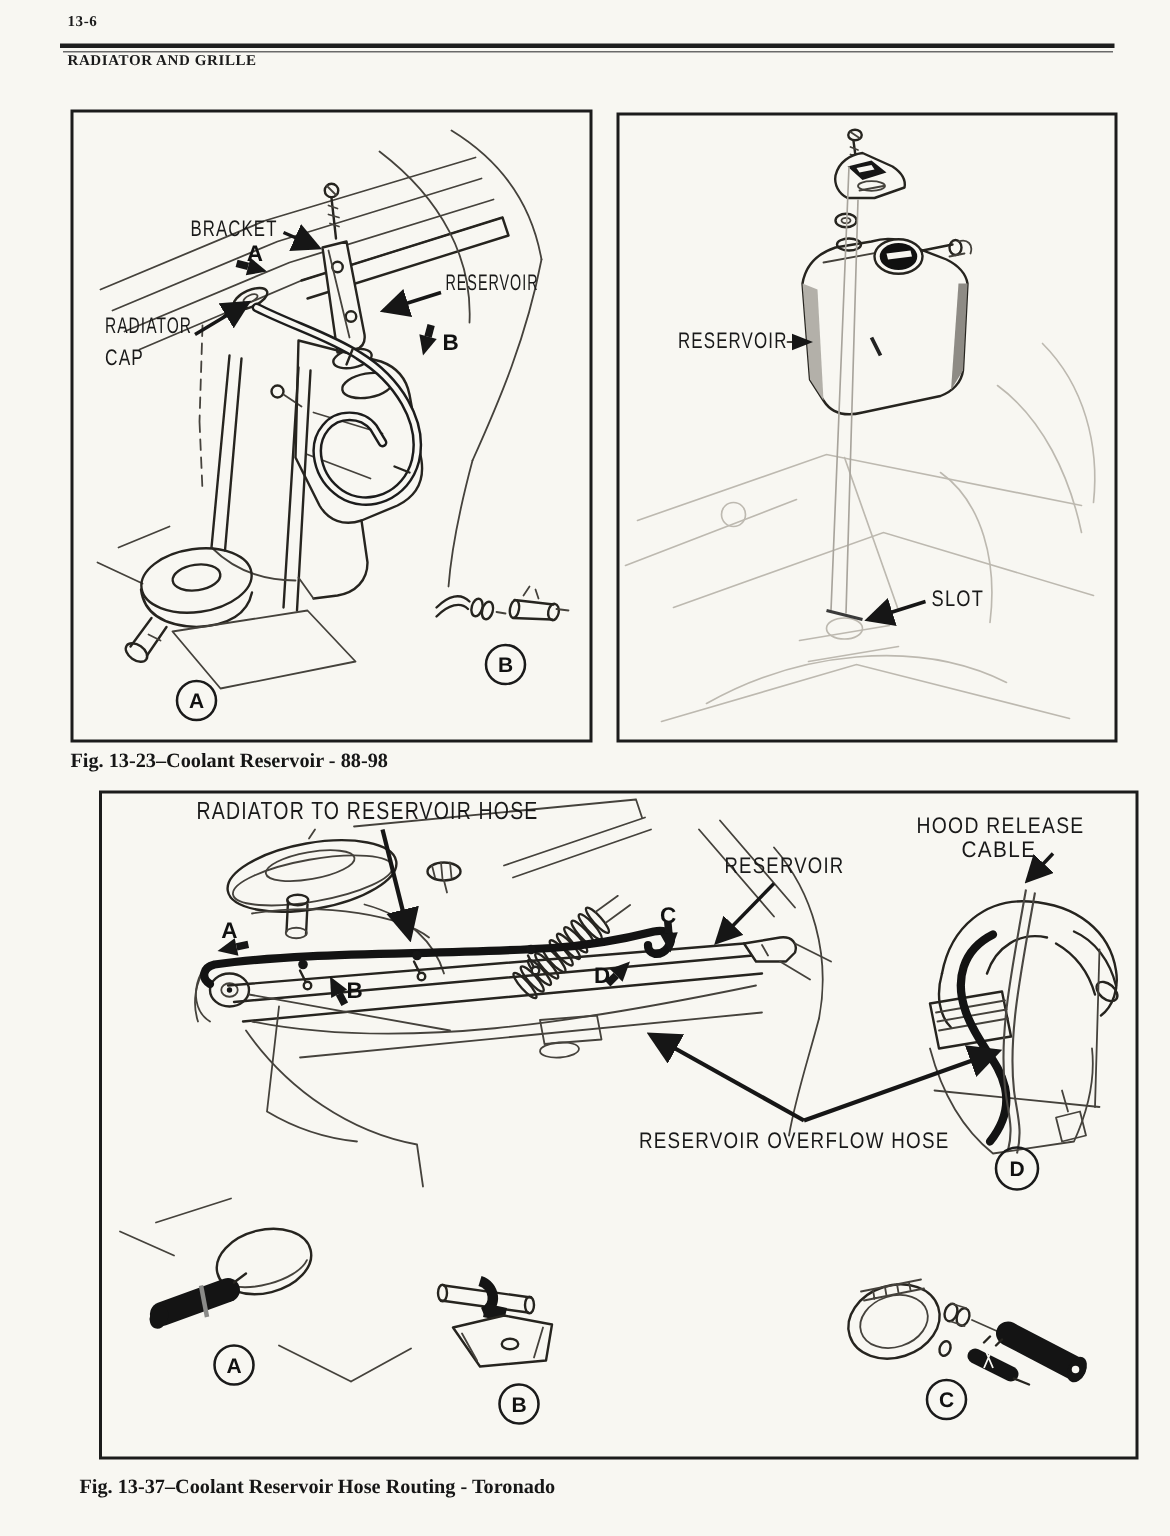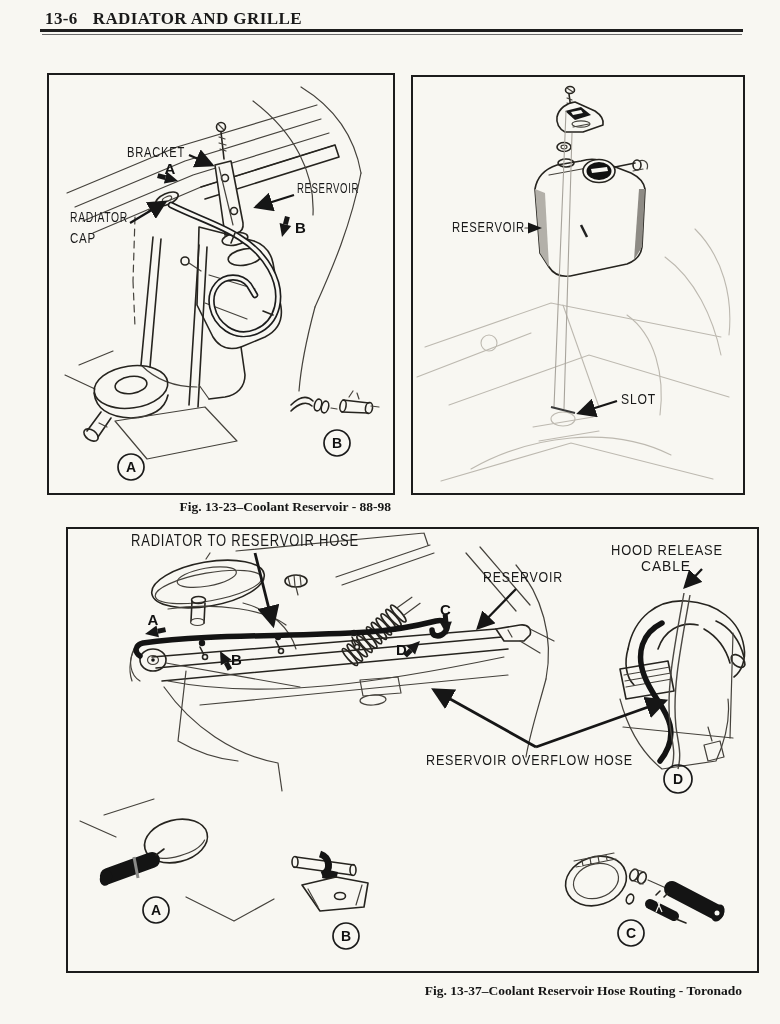--- a/index.html
+++ b/index.html
@@ -1,26 +1,26 @@
 <!DOCTYPE html>
 <html><head>
 <meta charset="utf-8">
 <style>
   html,body{margin:0;padding:0;background:#e8e6e0;}
   .page{position:relative;width:780px;height:1024px;background:#f8f7f2;overflow:hidden;
         font-family:"Liberation Serif",serif;color:#1a1a1a;}
-  .header{position:absolute;left:45px;top:9px;font-weight:bold;font-size:17px;
-          letter-spacing:.4px;display:flex;gap:15px;white-space:nowrap;}
+  .header{position:absolute;left:45px;top:9px;font-weight:bold;font-size:10px;
+          letter-spacing:.4px;display:flex;gap:15px;white-space:nowrap;flex-direction:column;}
   .rule-thick{position:absolute;left:40px;top:29px;width:703px;height:3px;background:#1e1e1e;}
   .rule-thin{position:absolute;left:42px;top:34px;width:700px;height:1px;background:#6a6a6a;}
   .figbox{position:absolute;border:2.5px solid #1c1c1c;background:transparent;}
   #box1323{left:47px;top:73px;width:344px;height:418px;text-align:center;}
   #box1324{left:411px;top:75px;width:330px;height:416px;}
   #box1325{left:66px;top:527px;width:689px;height:442px;}
-  .caption{position:absolute;text-align:right;font-weight:bold;font-size:13.5px;color:#161616;}
+  .caption{position:absolute;text-align:left;font-weight:bold;font-size:13.5px;color:#161616;}
   #cap1323{left:47px;width:344px;top:499px;}
   #cap1324{left:411px;width:330px;top:500px;}
   #cap1325{left:53px;width:689px;top:983px;}
   svg{display:block;}
   .thin{stroke:#45423c;stroke-width:1.2;fill:none;stroke-linecap:round;stroke-linejoin:round;}
   .med{stroke:#26241f;stroke-width:1.6;fill:none;stroke-linecap:round;stroke-linejoin:round;}
   .faint{stroke:#bdb9b0;stroke-width:1.1;fill:none;stroke-linecap:round;}
   .hose{stroke:#131313;stroke-width:5.5;fill:none;stroke-linecap:round;stroke-linejoin:round;}
   .hoseO{stroke:#1c1c1c;stroke-width:6.5;fill:none;stroke-linecap:round;}
   .hoseI{stroke:#f8f7f2;stroke-width:3.2;fill:none;stroke-linecap:round;}

